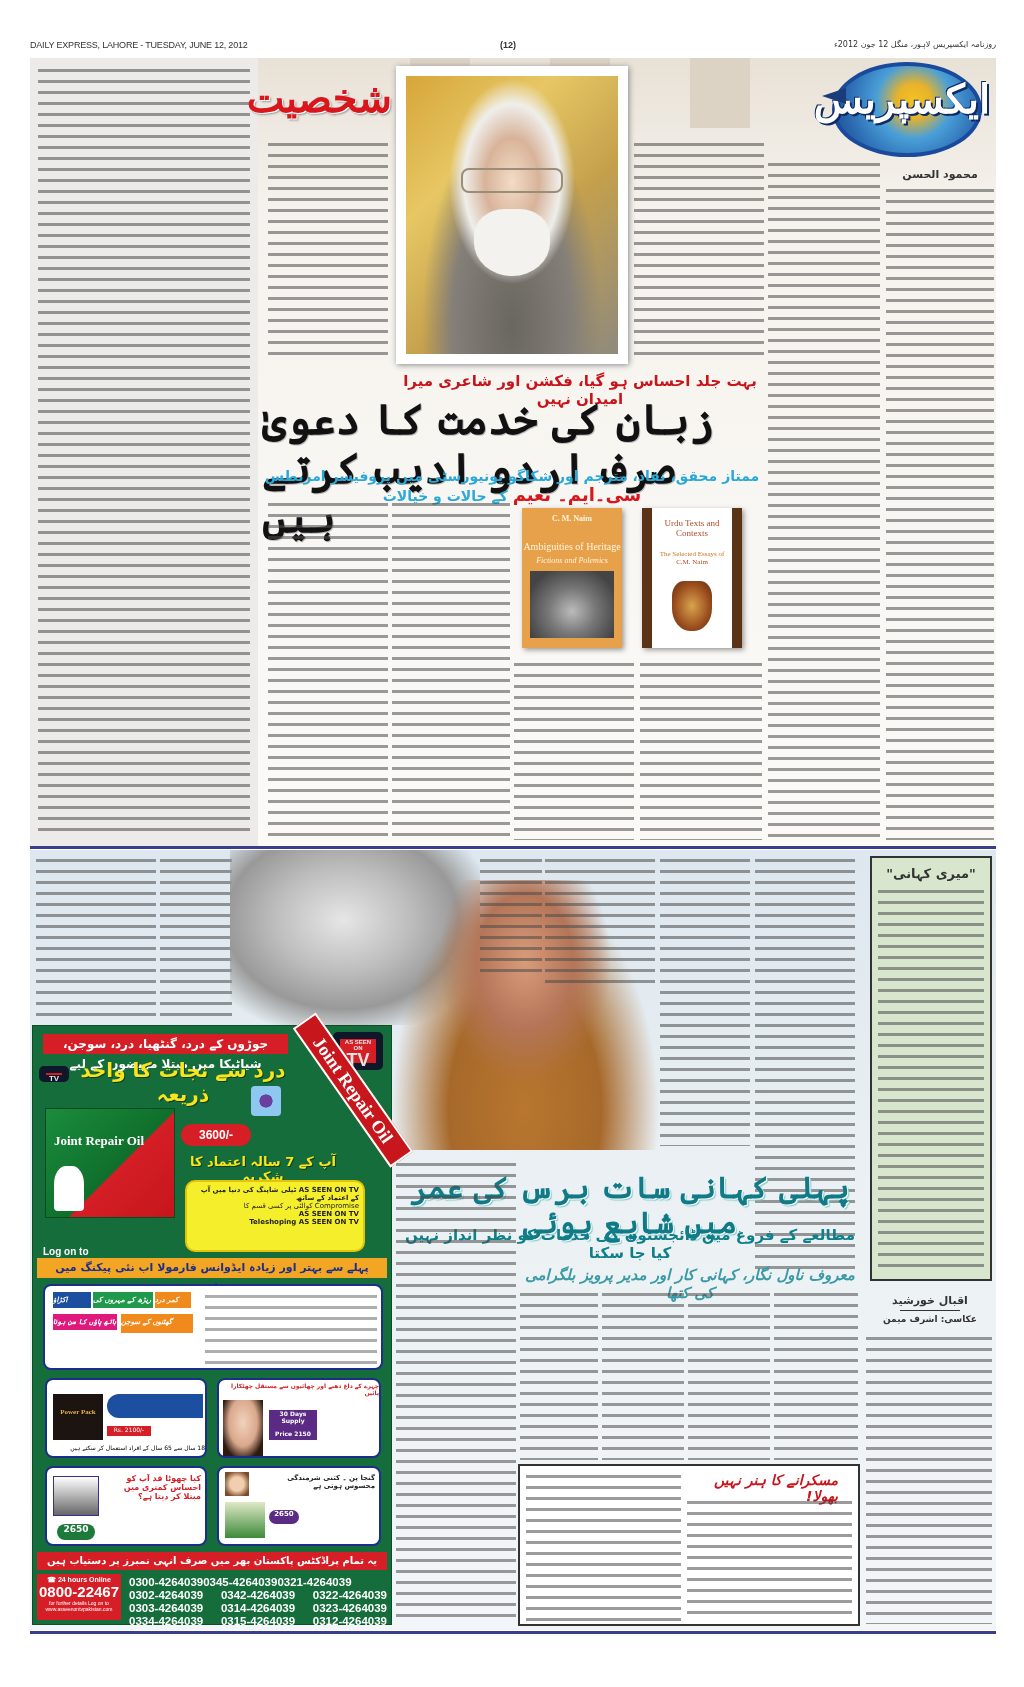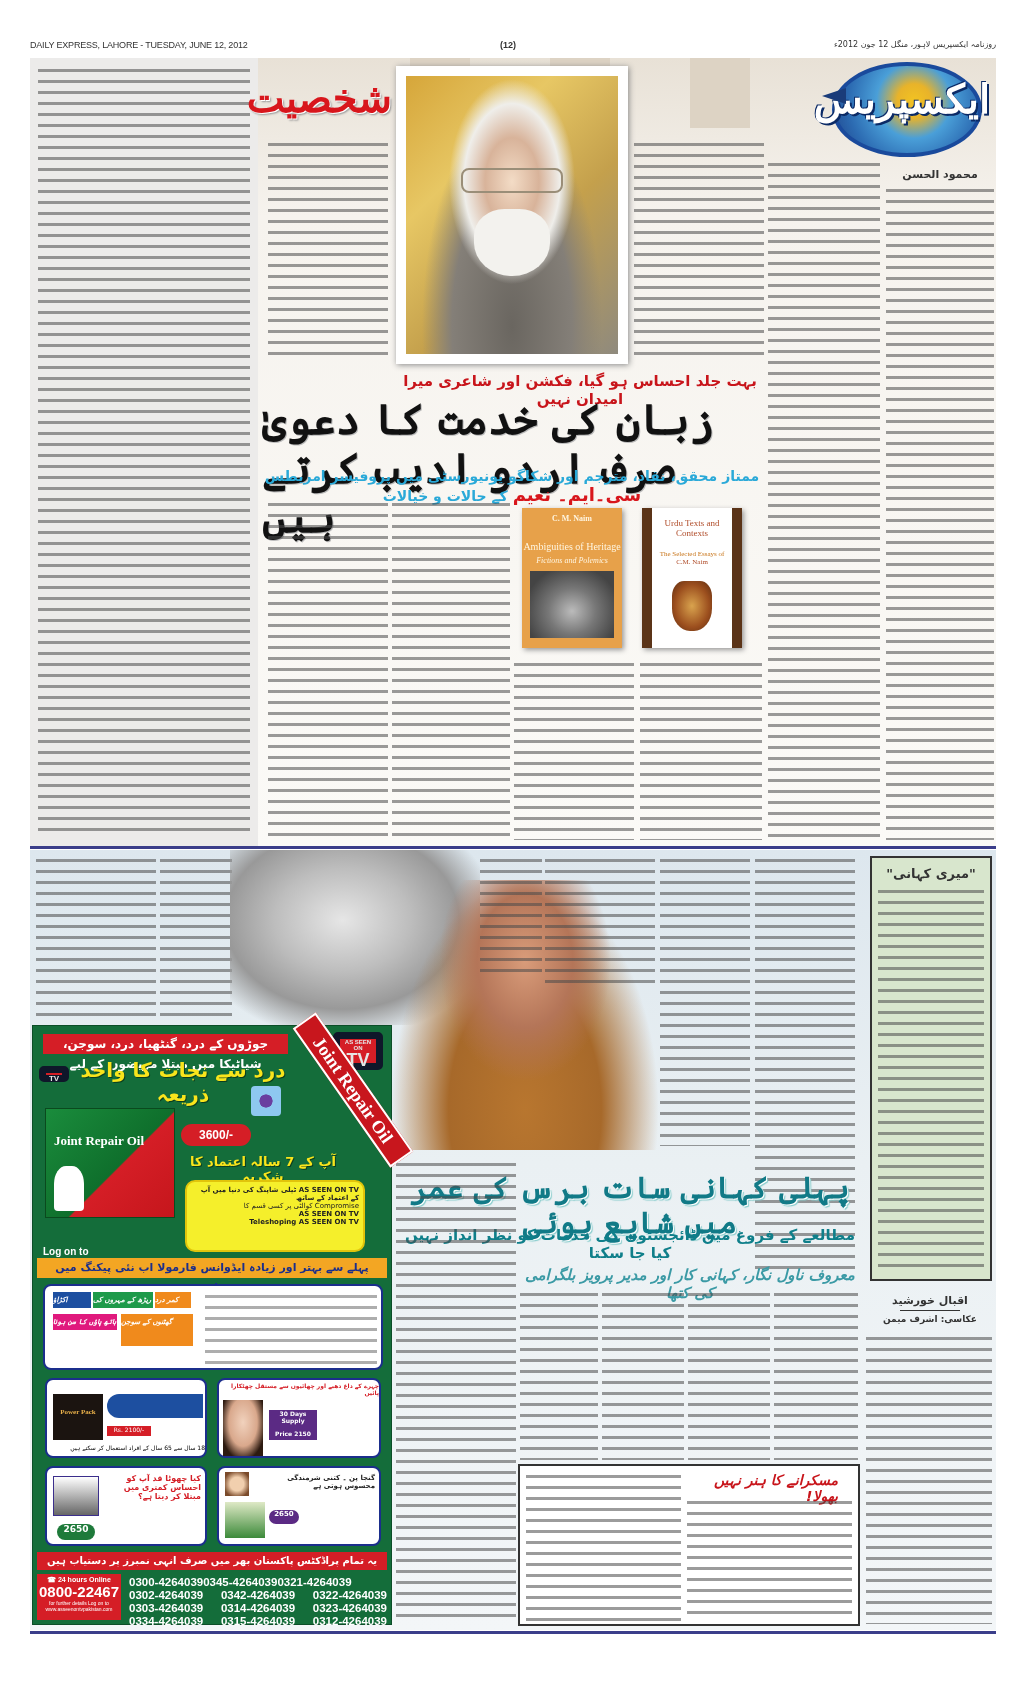--- a/index.html
+++ b/index.html
@@ -262,21 +262,21 @@
   </div>
 
   <div class="ad-url" style="position:absolute;left:10px;top:220px;width:150px;font-size:10px;">Log on to www.asseenontvpakistan.com</div>
 
   <div class="orange-bar" style="position:absolute;left:4px;top:232px;width:350px;height:20px;line-height:20px;">پہلے سے بہتر اور زیادہ ایڈوانس فارمولا اب نئی پیکنگ میں دستیاب ہے۔</div>
 
   <div class="ad-panel" style="position:absolute;left:10px;top:258px;width:340px;height:86px;">
     <div class="pill" style="position:absolute;left:110px;top:6px;width:36px;height:16px;line-height:16px;background:#f08a1c;">کمر درد</div>
     <div class="pill" style="position:absolute;left:48px;top:6px;width:60px;height:16px;line-height:16px;background:#1e9a4a;">ریڑھ کے مہروں کی خرابی</div>
     <div class="pill" style="position:absolute;left:8px;top:6px;width:38px;height:16px;line-height:16px;background:#1d4fa0;">اکڑاؤ</div>
-    <div class="pill" style="position:absolute;left:76px;top:28px;width:72px;height:32px;line-height:16px;background:#f08a1c;">گھٹنوں کے سوجن</div>
+    <div class="pill" style="position:absolute;left:76px;top:28px;width:72px;height:19px;line-height:16px;background:#f08a1c;">گھٹنوں کے سوجن</div>
     <div class="pill" style="position:absolute;left:8px;top:28px;width:64px;height:16px;line-height:16px;background:#e0197d;">ہاتھ پاؤں کا سن ہونا</div>
     <div class="text-lines light" style="position:absolute;left:160px;top:6px;width:172px;height:74px;"></div>
   </div>
 
   <div class="ad-panel" style="position:absolute;left:12px;top:352px;width:162px;height:80px;">
     <div style="position:absolute;left:6px;top:14px;width:50px;height:46px;background:#1b1410;color:#e8b04a;font-size:7px;font-family:'Liberation Serif',serif;font-weight:bold;text-align:center;padding-top:14px;">Power Pack</div>
     <div style="position:absolute;left:60px;top:46px;width:44px;height:10px;background:#d51e26;color:#fff;font-size:6px;text-align:center;">Rs. 2100/-</div>
     <div style="position:absolute;left:60px;top:14px;width:96px;height:24px;background:#1d4fa0;border-radius:12px 0 0 12px;"></div>
     <div style="position:absolute;left:4px;top:64px;width:154px;font-size:6px;direction:rtl;">18 سال سے 65 سال کے افراد استعمال کر سکتے ہیں</div>
   </div>

